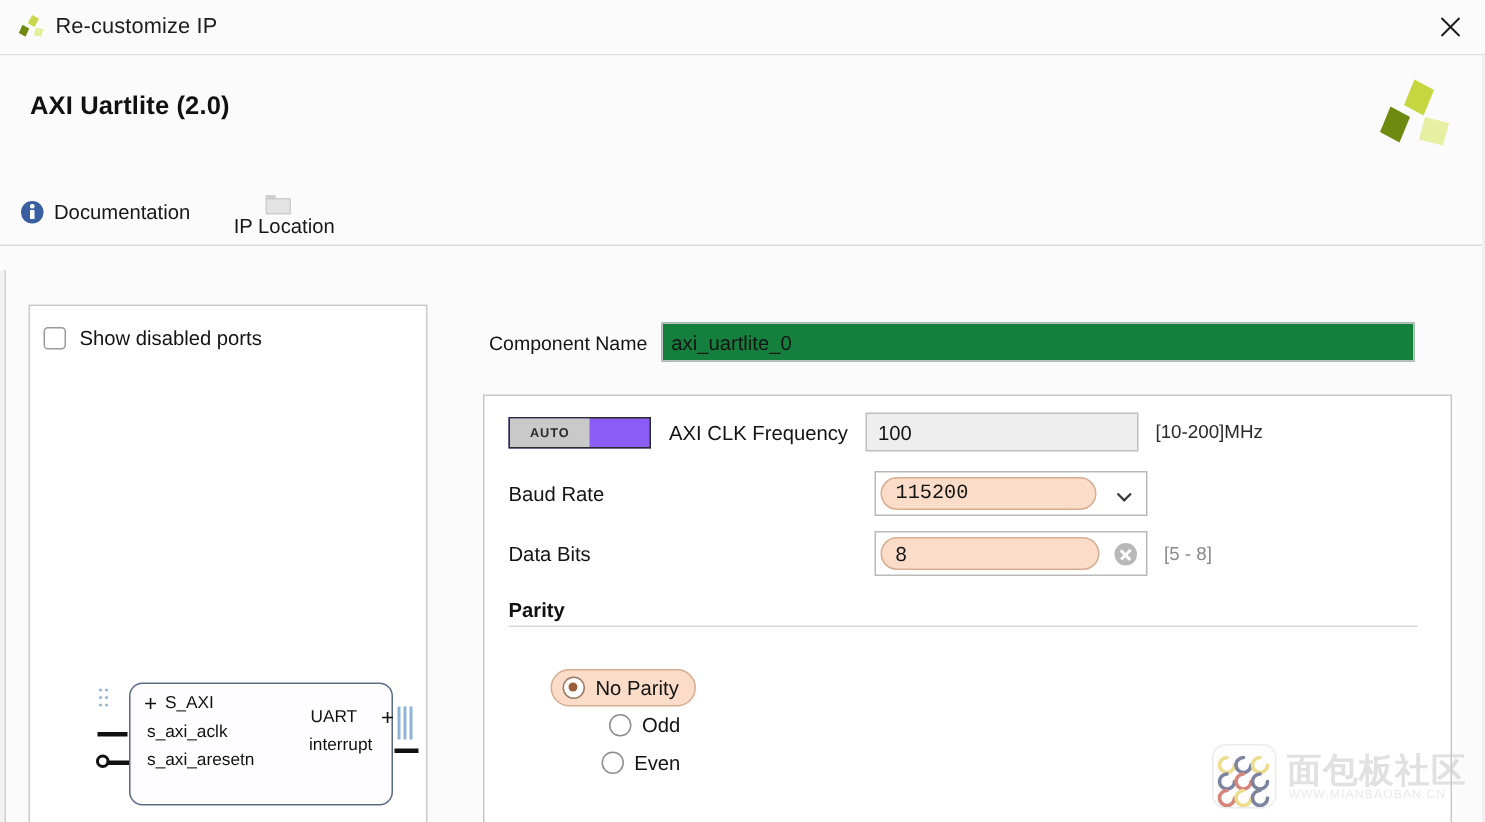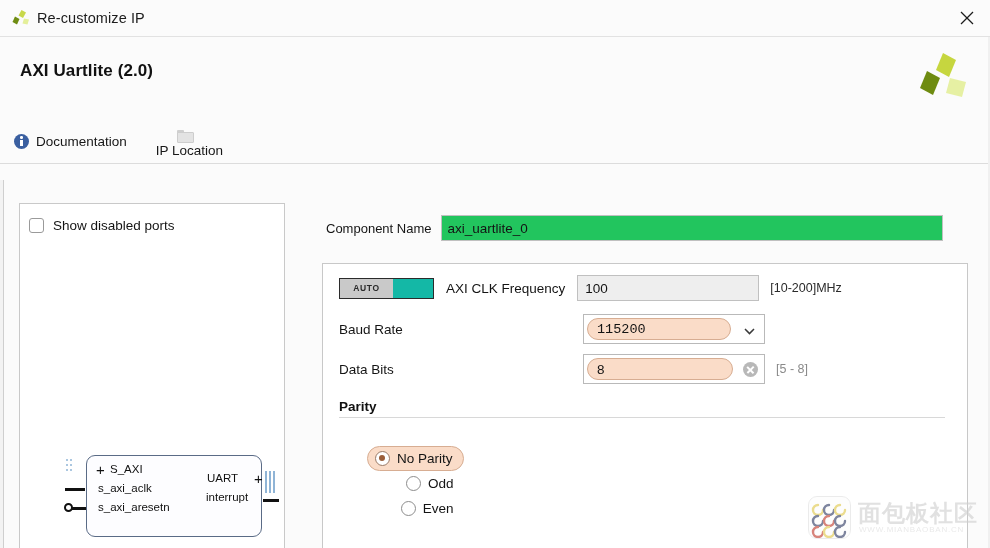--- a/index.html
+++ b/index.html
@@ -100,37 +100,37 @@
   .bars{position:absolute;left:205px;top:22px;width:12px;height:22px;}
   .bars i{position:absolute;top:0;width:2px;height:22px;background:#8fb4d6;}
   .stub-irq{position:absolute;left:203px;top:50px;width:16px;height:3px;background:#111;}
 
   
   .settings{position:absolute;left:302px;top:0;width:688px;height:384px;}
   .compname{position:absolute;left:24px;top:35px;display:flex;align-items:center;}
   .compname .lbl{font-size:13px;color:#141414;}
   .compname .field{
     margin-left:9px;width:502px;height:26px;
-    background:#22c55e;border:1px solid #c0c0c0;box-sizing:border-box;
+    background:#15803d;border:1px solid #c0c0c0;box-sizing:border-box;
     display:flex;align-items:center;padding-left:6px;font-size:13.5px;color:#141414;
   }
 
   .panel{
     position:absolute;left:20px;top:83px;width:646px;height:301px;
     background:#fff;border:1px solid #c8c8c8;border-bottom:none;box-sizing:border-box;
   }
 
   .row{position:absolute;display:flex;align-items:center;}
   .r-clk{left:16px;top:11px;}
   .r-baud{left:16px;top:50px;}
   .r-bits{left:16px;top:90px;}
 
   
   .autotog{
-    width:95px;height:21px;border:1.6px solid #2b2b2b;background:#14b8a6;box-sizing:border-box;
+    width:95px;height:21px;border:1.6px solid #2b2b2b;background:#8b5cf6;box-sizing:border-box;
     display:flex;align-items:center;flex:0 0 auto;
   }
   .autotog .knob{
     width:53px;height:100%;background:#c9c9c9;
     display:flex;align-items:center;justify-content:center;
     font-size:8.5px;font-weight:bold;color:#2a2a2a;letter-spacing:.6px;
   }
   .fl-lbl{font-size:13.5px;color:#141414;white-space:nowrap;}
   .clk-lbl{margin-left:12px;}
   .txtfield{

